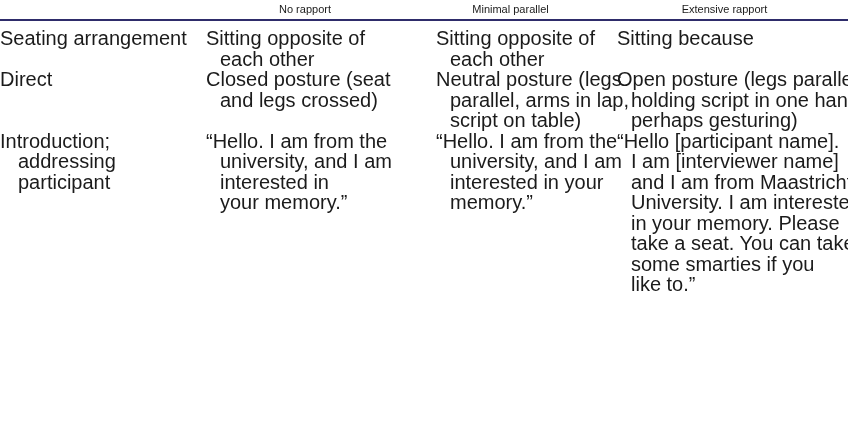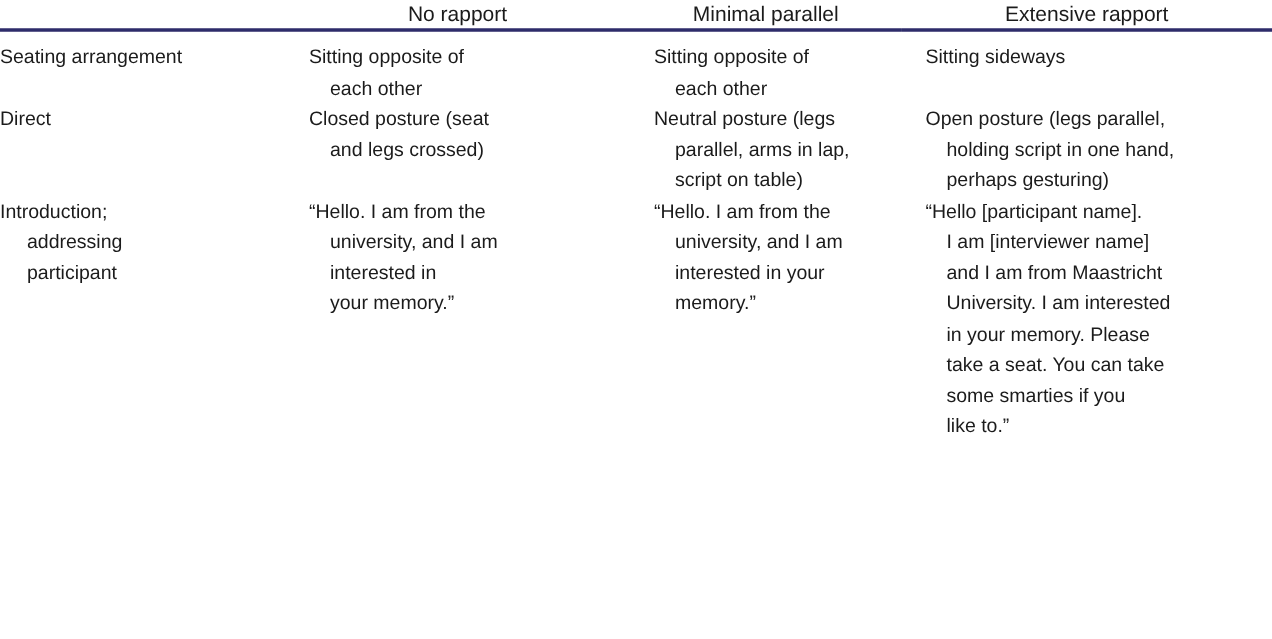--- a/index.html
+++ b/index.html
@@ -17,31 +17,31 @@
     table-layout: fixed;
     width: 848px;
   }
   col.c1 { width: 190px; }
   col.c2 { width: 230px; }
   col.c3 { width: 181px; }
   col.c4 { width: 247px; }
 
   thead th {
     font-weight: 400;
-    font-size: 14px;
+    font-size: 11px;
     line-height: 16px;
     text-align: center;
     vertical-align: bottom;
     padding: 1px 0 2px 0;
     border-bottom: 2.5px solid var(--rule);
     white-space: pre;
   }
   tbody td {
     vertical-align: top;
-    font-size: 13px;
+    font-size: 20px;
     line-height: 20.5px;
     white-space: pre;           
     padding: 0 0 0 30px;        
     text-indent: -14px;
   }
   tbody td.lbl {
     padding-left: 18px;
     text-indent: -18px;
   }
   tbody tr.first-row td { padding-top: 7px; }
@@ -65,21 +65,21 @@
       <th>Extensive rapport</th>
     </tr>
   </thead>
   <tbody>
     <tr class="first-row">
       <td class="lbl">Seating arrangement</td>
       <td>Sitting opposite of
 each other</td>
       <td>Sitting opposite of
 each other</td>
-      <td>Sitting sideways</td>
+      <td>Sitting because</td>
     </tr>
     <tr>
       <td class="lbl">Direct</td>
       <td>Closed posture (seat
 and legs crossed)</td>
       <td>Neutral posture (legs
 parallel, arms in lap,
 script on table)</td>
       <td>Open posture (legs parallel,
 holding script in one hand,

